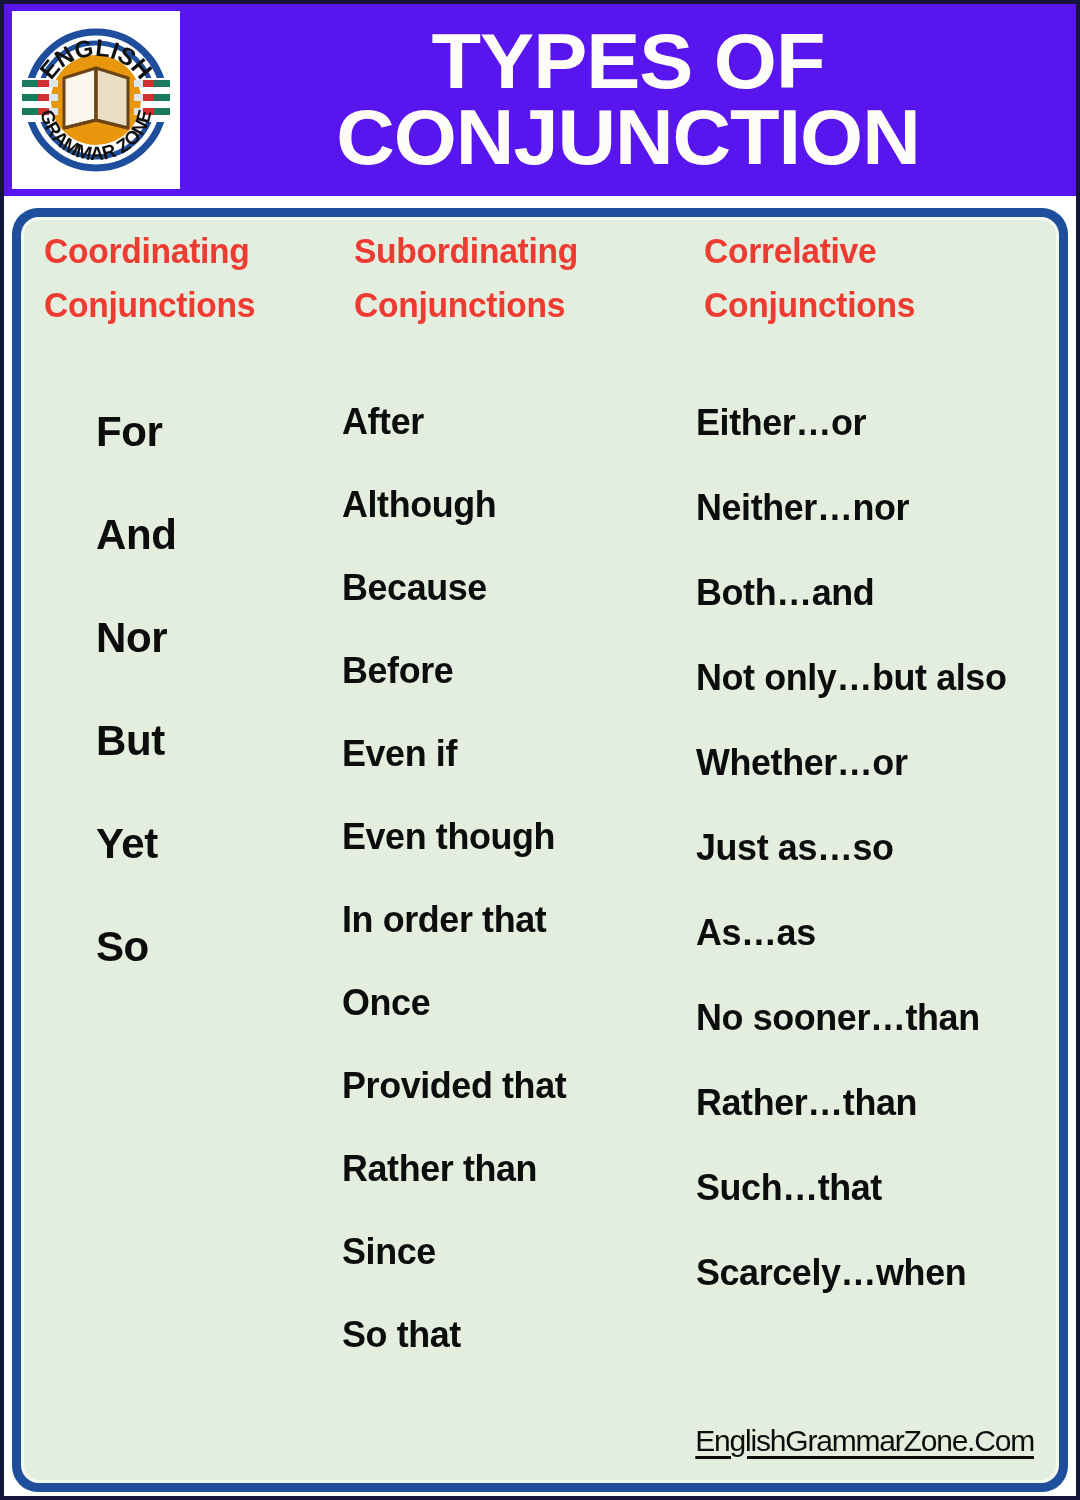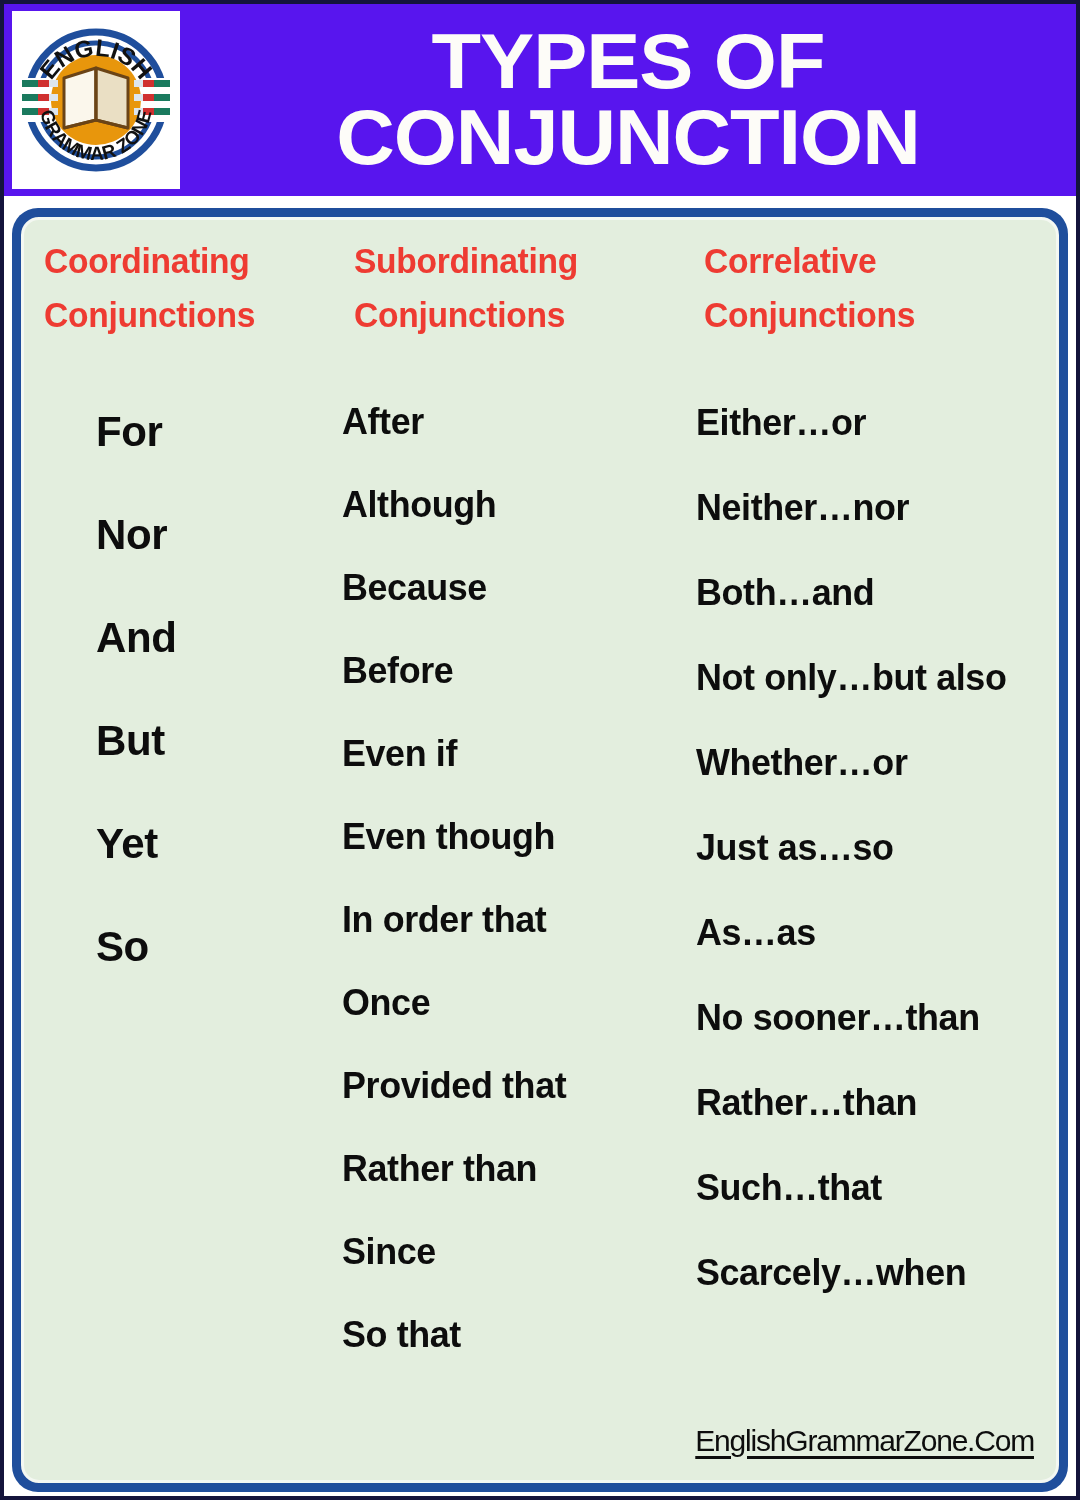--- a/index.html
+++ b/index.html
@@ -88,21 +88,21 @@
     background: #e3eede;
     border-radius: 18px;
     border: 3px solid #f4f8f2;
     position: relative;
     overflow: hidden;
   }
 
   
   .headers {
     position: absolute;
-    left: 0; top: 14px;
+    left: 0; top: 4px;
     width: 100%;
     height: 120px;
   }
   .col-head {
     position: absolute;
     color: #ee3b32;
     font-weight: bold;
     font-size: 35px;
     line-height: 1.55;
     letter-spacing: -0.3px;
@@ -244,22 +244,22 @@
         <div class="col-head h2">Subordinating
 Conjunctions</div>
         <div class="col-head h3">Correlative
 Conjunctions</div>
       </div>
 
       <div class="columns">
 
         <div class="col c1">
           <div class="item">For</div>
+          <div class="item">And</div>
           <div class="item">Nor</div>
-          <div class="item">And</div>
           <div class="item">But</div>
           <div class="item">Yet</div>
           <div class="item">So</div>
         </div>
 
         <div class="col c2">
           <div class="item">After</div>
           <div class="item">Although</div>
           <div class="item">Because</div>
           <div class="item">Before</div>

